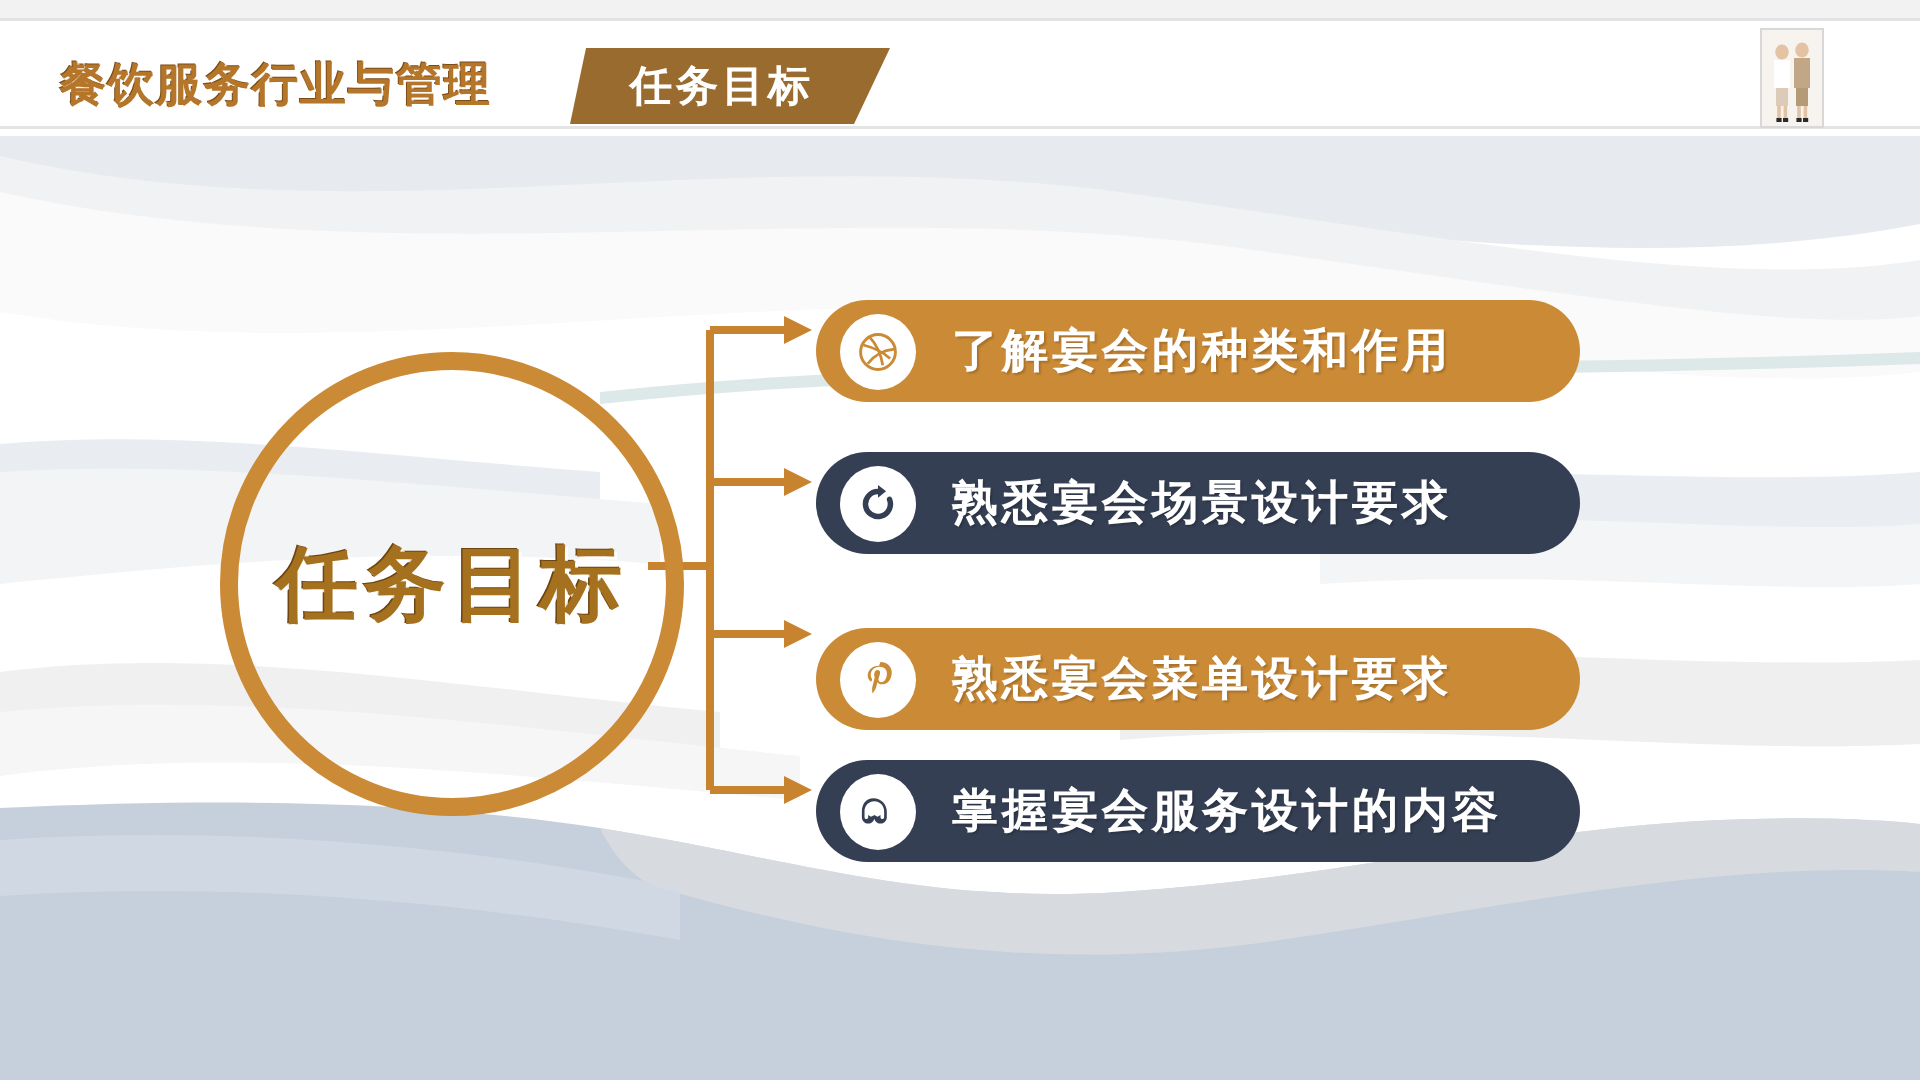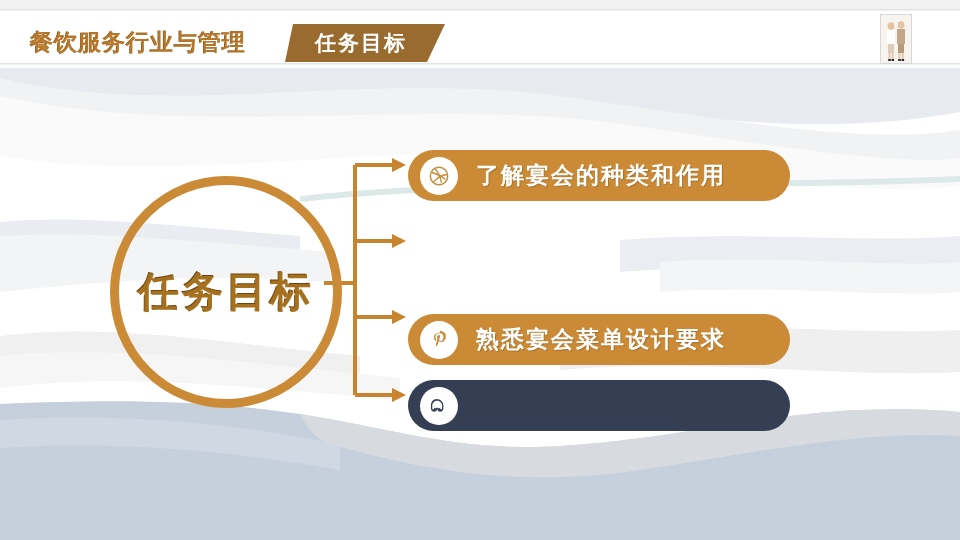--- a/index.html
+++ b/index.html
@@ -241,31 +241,41 @@
       <svg viewBox="0 0 24 24" width="22" height="22">
         <circle cx="12" cy="12" r="9.5" fill="none" stroke="#CB8A35" stroke-width="1.6"></circle>
         <path d="M4 8.2c5.4 1.4 10.6 3.6 14.6 7.4" fill="none" stroke="#CB8A35" stroke-width="1.5"></path>
         <path d="M7.2 3.6c3.8 4 6.4 9.2 7.4 15.6" fill="none" stroke="#CB8A35" stroke-width="1.5"></path>
         <path d="M21 10.4c-6 .6-11.2 3.4-14.6 8" fill="none" stroke="#CB8A35" stroke-width="1.5"></path>
       </svg>
     </span>
     <span class="pill-text">了解宴会的种类和作用</span>
   </div>
 
+  <div class="pill pill-navy" style="top:226px;">
+    <span class="pill-icon">
+      <svg viewBox="0 0 24 24" width="22" height="22">
+        <path d="M12 5.2a6.8 6.8 0 1 0 6.3 4.3" fill="none" stroke="#353F54" stroke-width="3" stroke-linecap="round"></path>
+        <polygon points="12,1.6 12,8.6 16.4,5.1" fill="#353F54"></polygon>
+      </svg>
+    </span>
+    <span class="pill-text">熟悉宴会场景设计要求</span>
+  </div>
 
   <div class="pill pill-orange" style="top:314px;">
     <span class="pill-icon">
       <svg viewBox="0 0 24 24" width="22" height="22">
         <path d="M12.6 4.2c-4 0-6.2 2.6-6.2 5.3 0 1.3.6 2.8 1.8 3.3.2.1.3 0 .35-.2l.2-.9c.05-.2.03-.3-.1-.47-.45-.55-.6-1.3-.6-2.1 0-2.3 1.8-4.4 4.7-4.4 2.55 0 4.1 1.5 4.1 3.6 0 2.7-1.25 4.9-3.05 4.9-1 0-1.75-.8-1.5-1.85.28-1.22.85-2.55.85-3.43 0-.8-.45-1.45-1.35-1.45-1.05 0-1.9 1.05-1.9 2.48 0 .9.32 1.5.32 1.5l-1.25 5.1c-.35 1.45-.05 3.25-.02 3.42.02.12.17.15.24.06.1-.13 1.4-1.7 1.84-3.28.12-.44.7-2.6.7-2.6.35.63 1.35 1.2 2.42 1.2 3.2 0 5.35-2.85 5.35-6.66 0-2.88-2.5-5.55-6.2-5.55z" fill="#CB8A35"></path>
       </svg>
     </span>
     <span class="pill-text">熟悉宴会菜单设计要求</span>
   </div>
 
   <div class="pill pill-navy" style="top:380px;">
     <span class="pill-icon">
       <svg viewBox="0 0 24 24" width="22" height="22">
         <path d="M3.2 11.6v3.2c0 1.9 1.55 3.5 3.45 3.5s3.45-1.6 3.45-3.5v-1.1l-1.9.9-1.55-.9v1.1c0 .55-.45 1-1 1s-1-.45-1-1v-3.3c0-2.9 2.4-5.3 5.35-5.3s5.35 2.4 5.35 5.3v3.3c0 .55-.45 1-1 1s-1-.45-1-1v-1.1l-1.55.9-1.9-.9v1.1c0 1.9 1.55 3.5 3.45 3.5s3.45-1.6 3.45-3.5v-3.2c0-3.95-3.3-7.15-7.3-7.15S3.2 7.65 3.2 11.6z" fill="#353F54"></path>
       </svg>
     </span>
+    <span class="pill-text">掌握宴会服务设计的内容</span>
   </div>
 
 </div>
 
 </body></html>

